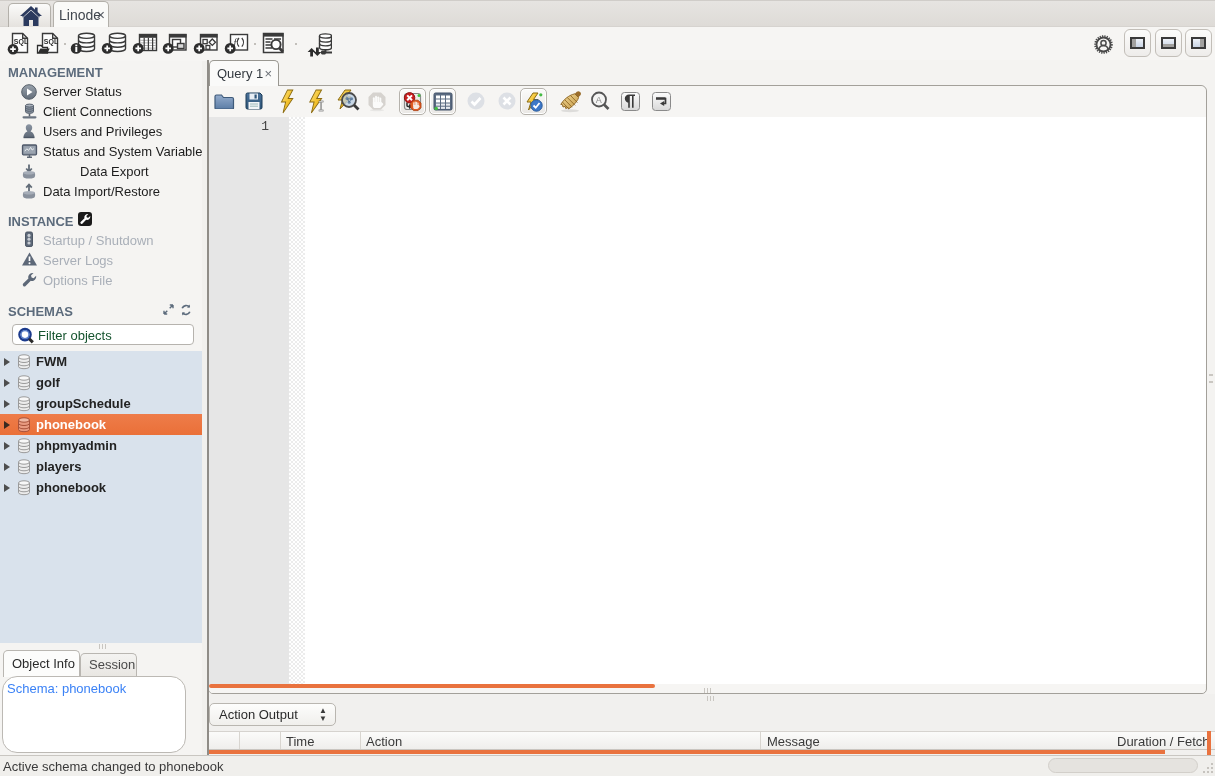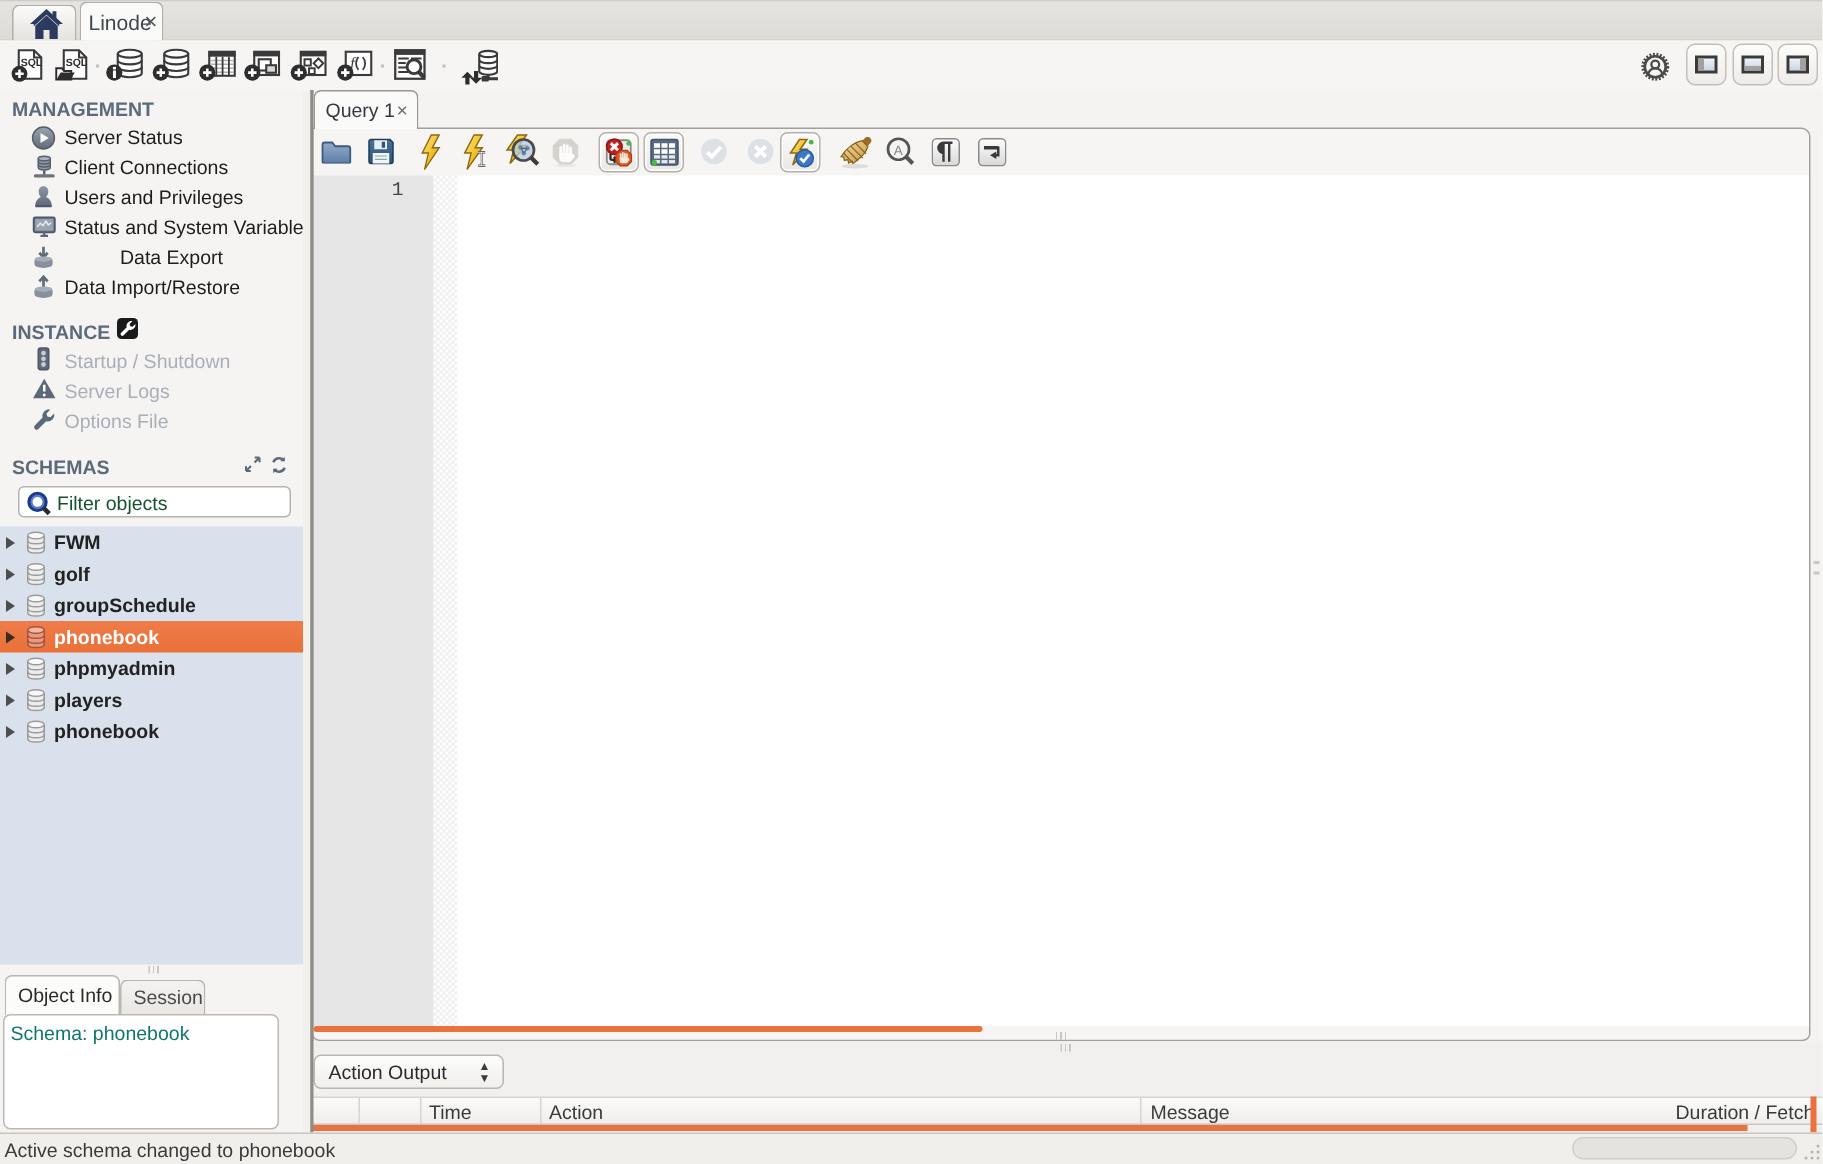--- a/index.html
+++ b/index.html
@@ -40,21 +40,21 @@
 .trow .arr { position:absolute; left:4px; top:7px; width:0; height:0; border-left:6px solid #4e4e4e; border-top:4px solid transparent; border-bottom:4px solid transparent; }
 .trow .txt { position:absolute; left:36px; top:3px; font-size:13px; color:#222;font-weight:bold; }
 .trow.sel { background:linear-gradient(#ee7c4a,#ea7038); }
 .trow.sel .txt { color:#fff; font-weight:bold; }
 .trow.sel .arr { border-left-color:#3a2a20; }
 .dbico { position:absolute; left:17px; top:3px; }
 
 
 #oitab { left:3px; top:650px; width:77px; height:27px; background:#fcfcfb; border:1px solid #b9b6b1; border-bottom:none; border-radius:5px 5px 0 0; font-size:13px; color:#2a2a2a; }
 #setab { left:80px; top:653px; width:57px; height:24px; background:linear-gradient(#f4f3f1,#e8e6e2); border:1px solid #b9b6b1; border-bottom:none; border-radius:5px 5px 0 0; font-size:13px; color:#4a4a4a; }
-#oipanel { left:2px; top:676px; width:184px; height:77px; background:#fff; border:1px solid #bcb9b4; border-radius:5px; font-size:13px; color:#0f766e; }
+#oipanel { left:2px; top:676px; width:184px; height:77px; background:#fff; border:1px solid #bcb9b4; border-radius:15px; font-size:13px; color:#3b82f6; }
 
 
 #vdiv { left:202px; top:61px; width:6px; height:694px; background:#f1f0ed; }
 #vline { left:207px; top:60px; width:2px; height:695px; background:#908d89; }
 
 
 #qtabbar { left:209px; top:60px; width:1006px; height:26px; background:#f4f3f1; }
 #qtab { left:209px; top:60px; width:70px; height:26px; background:#fafaf9; border:1px solid #999791; border-bottom:none; border-radius:5px 5px 0 0; font-size:13px; color:#33393f; }
 #qframe { left:208px; top:85px; width:999px; height:609px; border:1px solid #a3a09a; border-radius:0 6px 5px 5px; }
 #sqlbar { left:209px; top:86px; width:997px; height:31px; background:#f6f5f3; border-radius:0 6px 0 0; }

